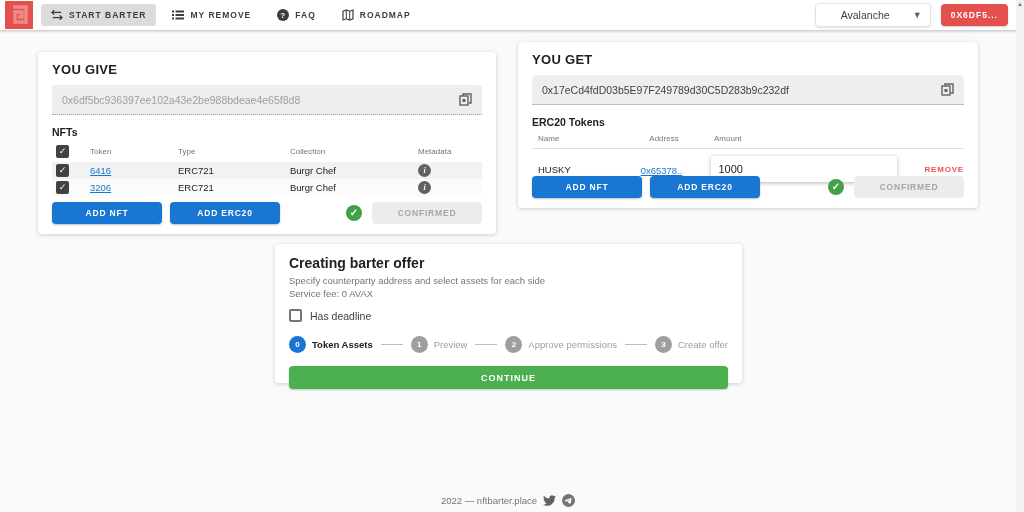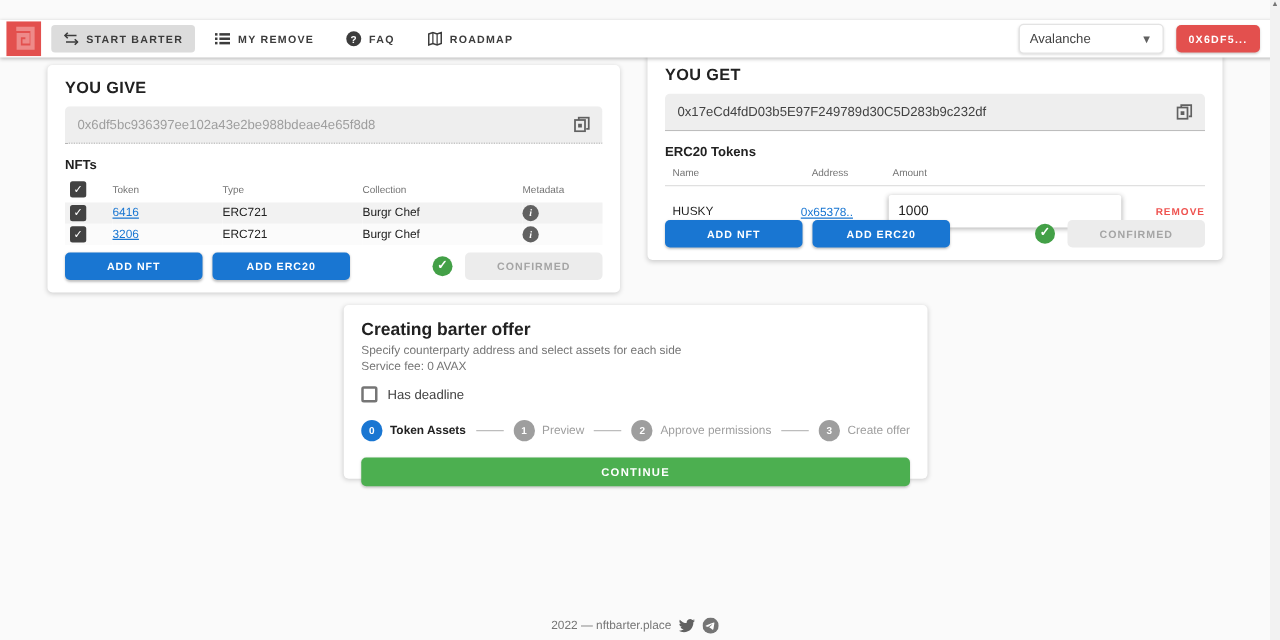--- a/index.html
+++ b/index.html
@@ -3,21 +3,21 @@
 <meta charset="utf-8">
 <style>
   * { margin:0; padding:0; box-sizing:border-box; }
   html,body { width:1024px; height:512px; }
   body {
     font-family:"Liberation Sans", sans-serif;
     background:#fafafa; color:#212121; overflow:hidden; position:relative;
   }
   
   .topbar {
-    position:absolute; left:0; top:16px; width:1024px; height:30px;
+    position:absolute; left:0; top:0; width:1024px; height:30px;
     background:#ffffff; box-shadow:0 1px 3px rgba(0,0,0,.25);
     display:flex; align-items:center; z-index:5;
   }
   .logo { width:28px; height:28px; margin:1px 8px 1px 5px; display:block; }
   .nav { display:flex; align-items:center; gap:6px; }
   .nav-btn {
     display:flex; align-items:center; gap:6px; height:22px; padding:0 10px;
     border:none; background:transparent; border-radius:3px; cursor:pointer;
     font-family:"Liberation Sans", sans-serif;
     font-size:8.5px; font-weight:bold; letter-spacing:1px; color:#3c3c3c;
@@ -26,21 +26,21 @@
   .nav-btn svg { display:block; }
   .help-circle {
     width:12px; height:12px; border-radius:50%; background:#3c3c3c; color:#fff;
     font-size:8px; font-weight:bold; display:flex; align-items:center; justify-content:center;
   }
   .topbar-right { margin-left:auto; display:flex; align-items:center; gap:10px; padding-right:16px; }
   .net-select {
     width:116px; height:24px; background:#fff; border:1px solid #e3e3e3; border-radius:4px;
     box-shadow:0 1px 2px rgba(0,0,0,.12);
     display:flex; align-items:center; justify-content:space-between;
-    padding:0 8px 0 8px; font-size:10.5px; color:#424242; cursor:pointer;
+    padding:0 8px 0 25px; font-size:10.5px; color:#424242; cursor:pointer;
   }
   .caret { font-size:9px; color:#616161; }
   .wallet-btn {
     height:22px; padding:0 10px; background:#e3504e; border:none; border-radius:4px;
     box-shadow:0 1px 2px rgba(0,0,0,.2); cursor:pointer;
     color:#fff; font-family:"Liberation Sans", sans-serif;
     font-size:8.5px; font-weight:bold; letter-spacing:1px;
   }
   
   .scrollbar {

